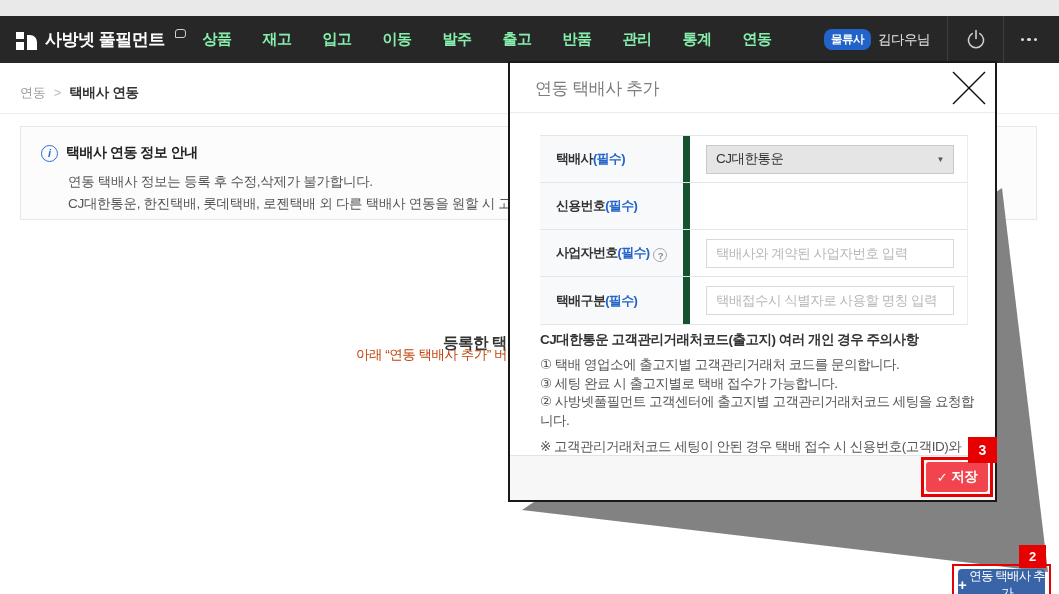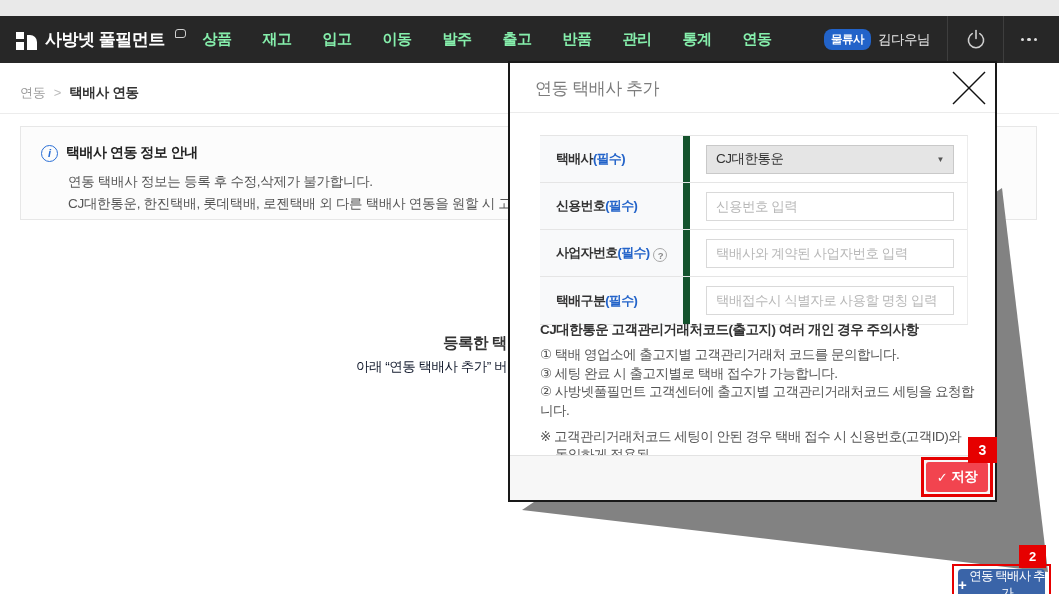--- a/index.html
+++ b/index.html
@@ -46,21 +46,21 @@
   }
   .info-title-row { display:flex; align-items:center; gap:8px; }
   .info-icon { width:17px; height:17px; border:1.5px solid #2a6fd6; border-radius:50%;
     color:#2a6fd6; font-size:11px; font-weight:bold; font-style:italic;
     display:flex; align-items:center; justify-content:center; }
   .info-title { font-size:14px; font-weight:bold; color:#222; letter-spacing:-0.5px; }
   .info-lines { margin:9px 0 0 27px; font-size:13.5px; color:#555; line-height:22px; letter-spacing:-0.3px; white-space:nowrap; }
 
   
   .empty-title { position:absolute; left:443px; top:317px; font-size:15.5px; font-weight:bold; color:#333; white-space:nowrap; z-index:1; letter-spacing:-0.5px; }
-  .empty-hint { position:absolute; left:356px; top:342px; font-size:13.5px; color:#0f172a; white-space:nowrap; z-index:1; letter-spacing:-0.5px; }
+  .empty-hint { position:absolute; left:356px; top:330px; font-size:13.5px; color:#c2410c; white-space:nowrap; z-index:1; letter-spacing:-0.5px; }
 
   
   .triangle-svg { position:absolute; left:0; top:0; width:1059px; height:594px; z-index:5; pointer-events:none; }
 
   
   .modal {
     position:absolute; left:508px; top:45px; width:489px; height:441px;
     background:#fff; border:2px solid #191919; z-index:10;
   }
   .modal-header { position:absolute; left:0; top:0; width:100%; height:50px; border-bottom:1px solid #ebebeb; }
@@ -76,21 +76,21 @@
   .help-icon { width:14px; height:14px; border:1px solid #a8a8a8; border-radius:50%; color:#888; font-size:9.5px; font-weight:bold;
     display:inline-flex; align-items:center; justify-content:center; margin-left:4px; vertical-align:-2px; }
   .field-cell { flex:1; display:flex; align-items:center; padding-left:16px; }
   .select-box { width:248px; height:29px; border:1px solid #c9c9c9; background:#e5e5e5; display:flex; align-items:center;
     padding:0 9px; font-size:13.5px; color:#333; cursor:pointer; letter-spacing:-0.5px; position:relative; }
   .select-arrow { position:absolute; right:9px; font-size:8px; color:#555; }
   .text-input { width:248px; height:29px; border:1px solid #d9d9d9; padding:0 9px; font-size:13.5px; color:#333;
     font-family:"Liberation Sans","DejaVu Sans",sans-serif; letter-spacing:-0.5px; outline:none; }
   .text-input::placeholder { color:#b8b8b8; }
 
-  .notice { position:absolute; left:30px; top:258px; width:440px; letter-spacing:-0.5px; }
+  .notice { position:absolute; left:30px; top:268px; width:440px; letter-spacing:-0.5px; }
   .notice-heading { font-size:13.5px; font-weight:bold; color:#333; margin-bottom:7px; }
   .notice-step { font-size:13.5px; color:#555; line-height:18.5px; }
   .notice-caution { margin-top:8px; font-size:13.5px; color:#555; line-height:17.5px; }
   .notice-caution .l2 { padding-left:15px; }
 
   .modal-footer { position:absolute; left:0; bottom:0; width:100%; height:45px; background:#f7f7f7; border-top:1px solid #e3e3e3; }
   .save-outline { position:absolute; right:2px; bottom:3px; width:72px; height:40px; border:3px solid #e60000; z-index:12; }
   .save-button { position:absolute; left:2px; top:2px; width:62px; height:30px; background:#f2444f; border:none; border-radius:3px;
     color:#fff; font-size:13.5px; font-weight:bold; cursor:pointer; letter-spacing:-0.5px;
     display:flex; align-items:center; justify-content:center; gap:4px; font-family:inherit; }
@@ -198,23 +198,20 @@
           <div class="select-box">
             <span>CJ대한통운</span>
             <span class="select-arrow">▼</span>
           </div>
         </div>
       </div>
       <div class="form-row">
         <div class="label-cell">
           <span class="label-text"><span>신용번호</span><span class="label-req">(필수)</span></span>
         </div>
-        <div class="field-cell">
-          <input class="text-input" type="text" placeholder="신용번호 입력" style="">
-        </div>
       </div>
       <div class="form-row">
         <div class="label-cell">
           <span class="label-text"><span>사업자번호</span><span class="label-req">(필수)</span><span class="help-icon">?</span></span>
         </div>
         <div class="field-cell">
           <input class="text-input" type="text" placeholder="택배사와 계약된 사업자번호 입력" style="">
         </div>
       </div>
       <div class="form-row">

